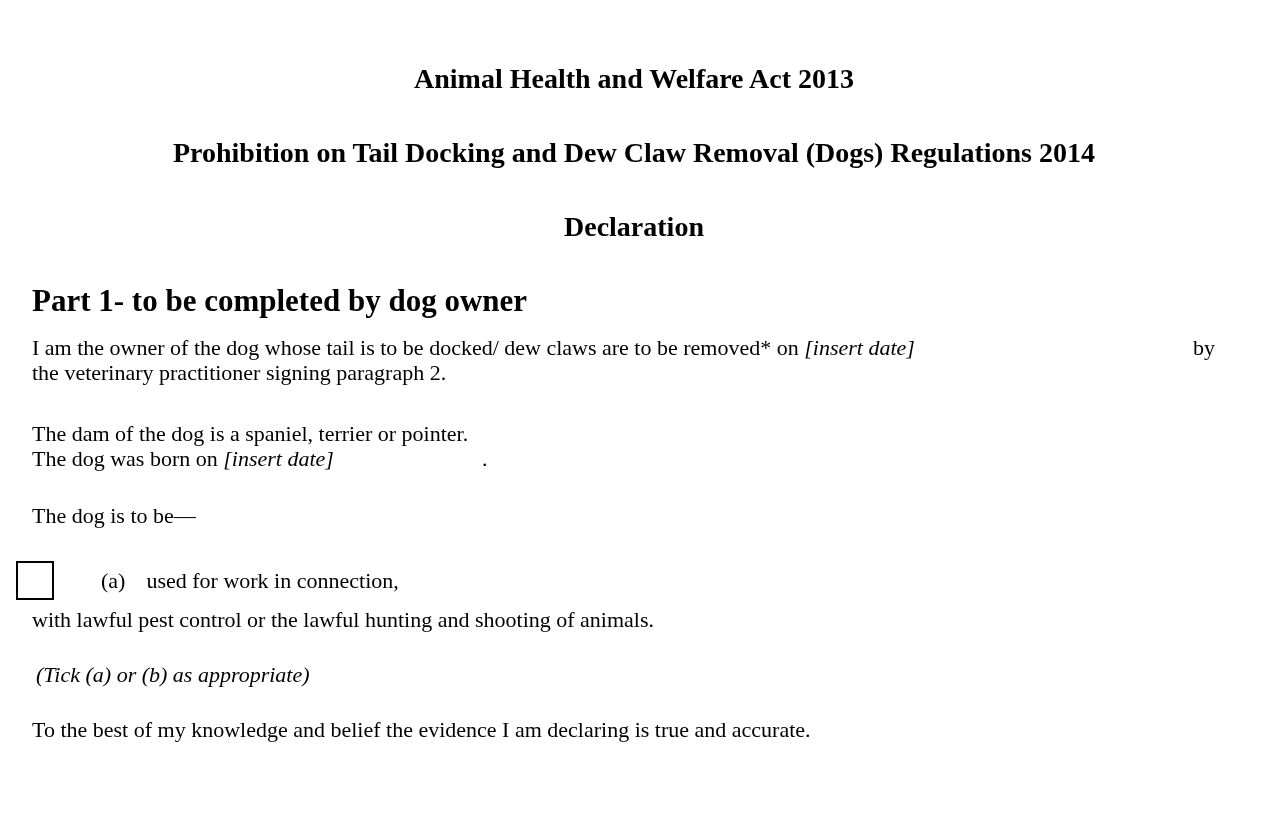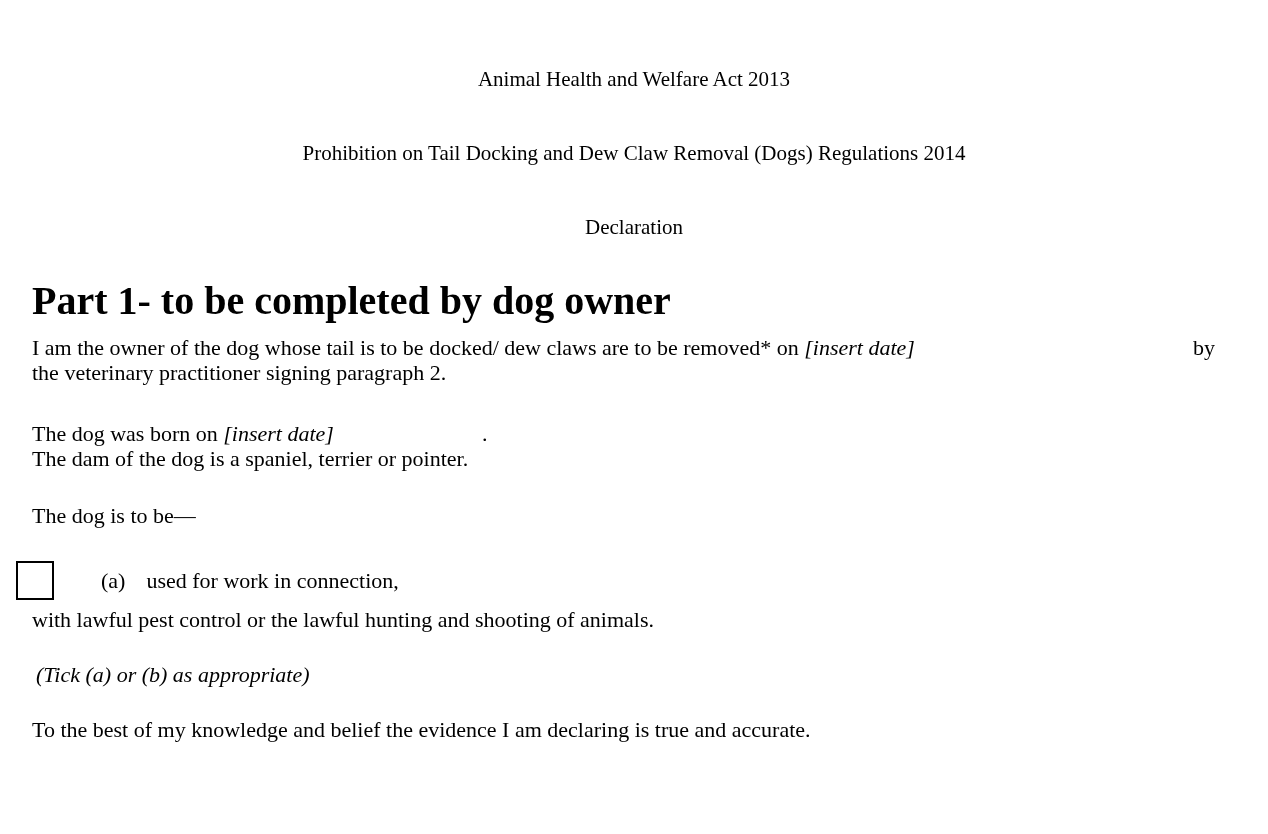--- a/index.html
+++ b/index.html
@@ -13,28 +13,28 @@
     height: 834px;
     overflow: hidden;
     font-family: "Liberation Serif", "DejaVu Serif", serif;
     color: #000000;
   }
   .doc {
     padding-top: 61px;
     width: 1268px;
   }
   .title {
-    font-size: 21px;
+    font-size: 28px;
     line-height: 36px;
-    font-weight: normal;
+    font-weight: bold;
     text-align: center;
     margin: 0 0 38px 0;
   }
   .part-heading {
-    font-size: 40px;
+    font-size: 31px;
     line-height: 36px;
     font-weight: bold;
     text-align: left;
     margin: 0 53px 16px 32px;
   }
   .para {
     font-size: 22px;
     line-height: 25px;
     margin-left: 32px;
     margin-right: 53px;
@@ -98,22 +98,22 @@
   <div class="para p1">
     <div class="flex-line">
         <span class="nowrap"><span>I am the owner of the dog whose tail is to be docked/ dew claws are to be removed* on </span><em>[insert date]</em></span>
         <span class="gap-flex"></span>
         <span>by</span>
       </div>
     <div>the veterinary practitioner signing paragraph 2.</div>
   </div>
 
   <div class="para p2">
+    <div>The dam of the dog is a spaniel, terrier or pointer.</div>
     <div><span>The dog was born on </span><em>[insert date]</em><span class="gap-fixed"></span><span>.</span></div>
-    <div>The dam of the dog is a spaniel, terrier or pointer.</div>
   </div>
 
   <div class="para p3">The dog is to be—</div>
 
   <div class="opt-row row1">
     <span class="checkbox"></span>
     <span class="opt-text"><span class="opt-marker">(a)</span><span class="opt-label">used for work in connection,</span></span>
   </div>
 
 

